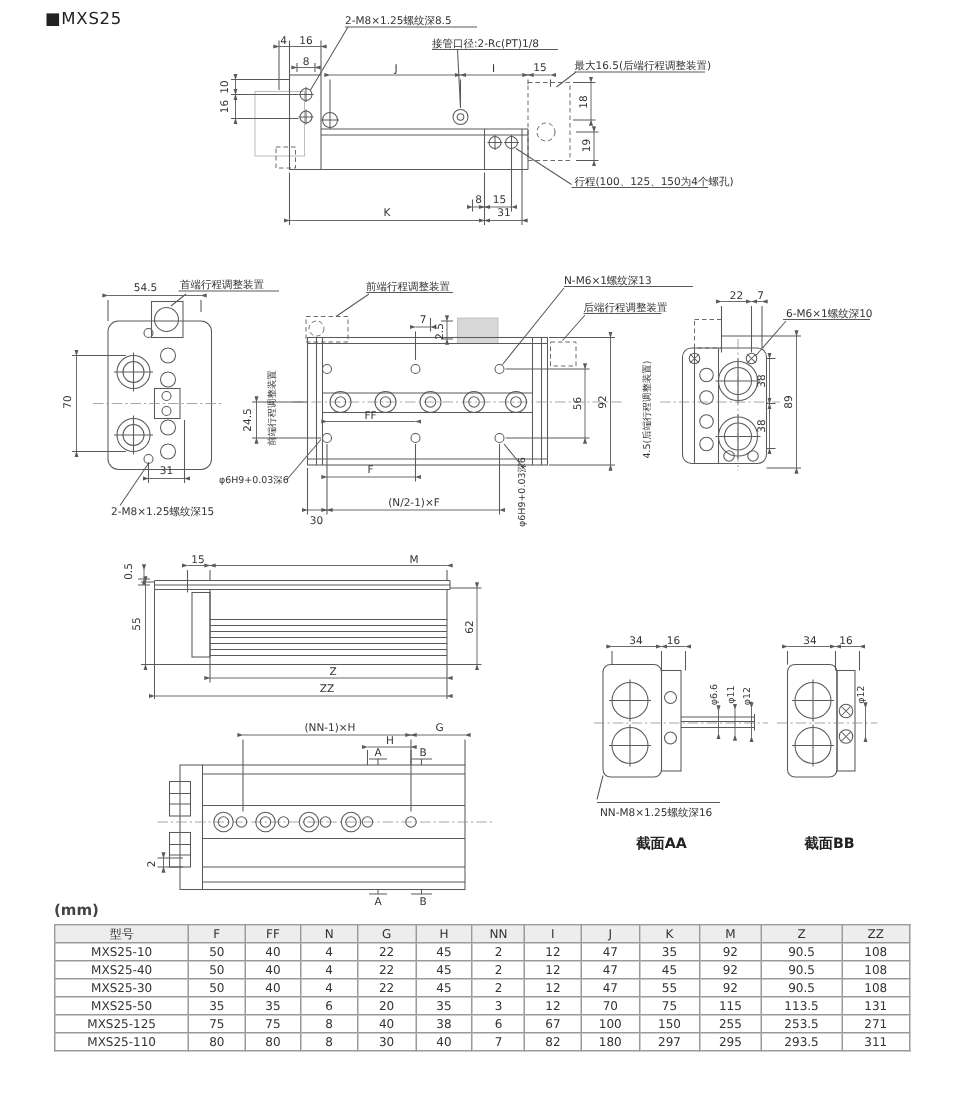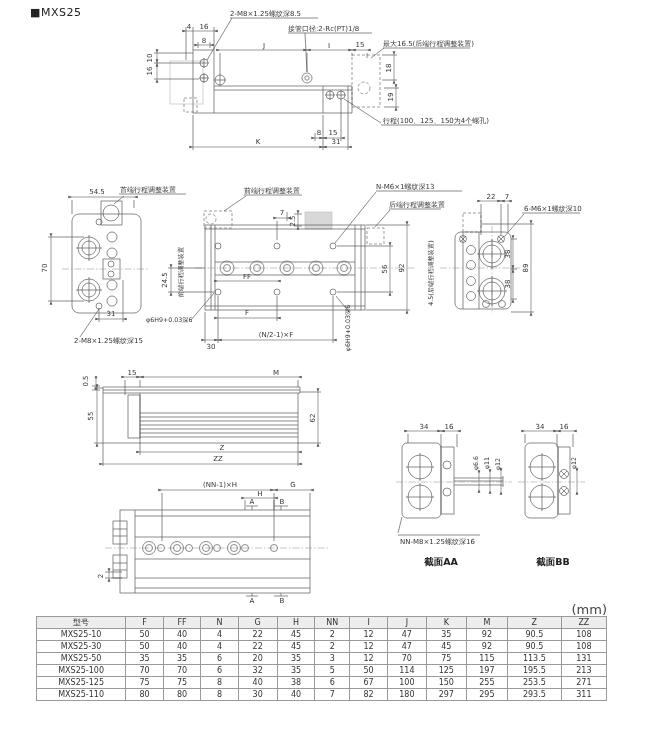--- a/index.html
+++ b/index.html
@@ -1,18 +1,18 @@
 <!DOCTYPE html>
 <html><head>
 <meta charset="utf-8">
 <style>
   html,body{margin:0;padding:0;background:#fff;}
   #page{position:relative;width:646px;height:740px;background:#fff;font-family:"DejaVu Sans",sans-serif;overflow:hidden;}
   #doc-title{position:absolute;left:30px;top:6px;font-size:11px;color:#222;letter-spacing:.5px;}
-  #unit-label{position:absolute;left:36px;top:602px;width:571px;text-align:right;font-size:13px;color:#444;}
+  #unit-label{position:absolute;left:36px;top:602px;width:571px;text-align:left;font-size:10px;color:#444;font-weight:bold;}
   #drawing{position:absolute;left:0;top:0;}
   svg{stroke-linecap:butt;}
   .s{stroke:#5a5a5a;stroke-width:.7;fill:none;}
   .dash{stroke:#5a5a5a;stroke-width:.6;fill:none;stroke-dasharray:3 2;}
   .cl{stroke:#8a8a8a;stroke-width:.5;fill:none;stroke-dasharray:7 2 1.5 2;}
   .g{stroke:#bfbfbf;stroke-width:.7;fill:none;}
   .gf{fill:#d8d8d8;stroke:#b5b5b5;stroke-width:.5;}
   .dim{stroke:#5a5a5a;stroke-width:.6;fill:none;marker-start:url(#a1);marker-end:url(#a1);}
   .t{font-size:7px;fill:#333;stroke:none;}
   .tc{font-size:7px;fill:#333;stroke:none;}
@@ -406,65 +406,65 @@
             <td>45</td>
             <td>2</td>
             <td>12</td>
             <td>47</td>
             <td>35</td>
             <td>92</td>
             <td>90.5</td>
             <td>108</td>
           </tr>
           <tr>
+            <td>MXS25-40</td>
+            <td>50</td>
+            <td>40</td>
+            <td>4</td>
+            <td>22</td>
+            <td>45</td>
+            <td>2</td>
+            <td>12</td>
+            <td>47</td>
+            <td>45</td>
+            <td>92</td>
+            <td>90.5</td>
+            <td>108</td>
+          </tr>
+          <tr>
             <td>MXS25-30</td>
             <td>50</td>
             <td>40</td>
             <td>4</td>
             <td>22</td>
             <td>45</td>
             <td>2</td>
             <td>12</td>
             <td>47</td>
-            <td>45</td>
+            <td>55</td>
             <td>92</td>
             <td>90.5</td>
             <td>108</td>
           </tr>
           <tr>
             <td>MXS25-50</td>
             <td>35</td>
             <td>35</td>
             <td>6</td>
             <td>20</td>
             <td>35</td>
             <td>3</td>
             <td>12</td>
             <td>70</td>
             <td>75</td>
             <td>115</td>
             <td>113.5</td>
             <td>131</td>
           </tr>
           <tr>
-            <td>MXS25-100</td>
-            <td>70</td>
-            <td>70</td>
-            <td>6</td>
-            <td>32</td>
-            <td>35</td>
-            <td>5</td>
-            <td>50</td>
-            <td>114</td>
-            <td>125</td>
-            <td>197</td>
-            <td>195.5</td>
-            <td>213</td>
-          </tr>
-          <tr>
             <td>MXS25-125</td>
             <td>75</td>
             <td>75</td>
             <td>8</td>
             <td>40</td>
             <td>38</td>
             <td>6</td>
             <td>67</td>
             <td>100</td>
             <td>150</td>

